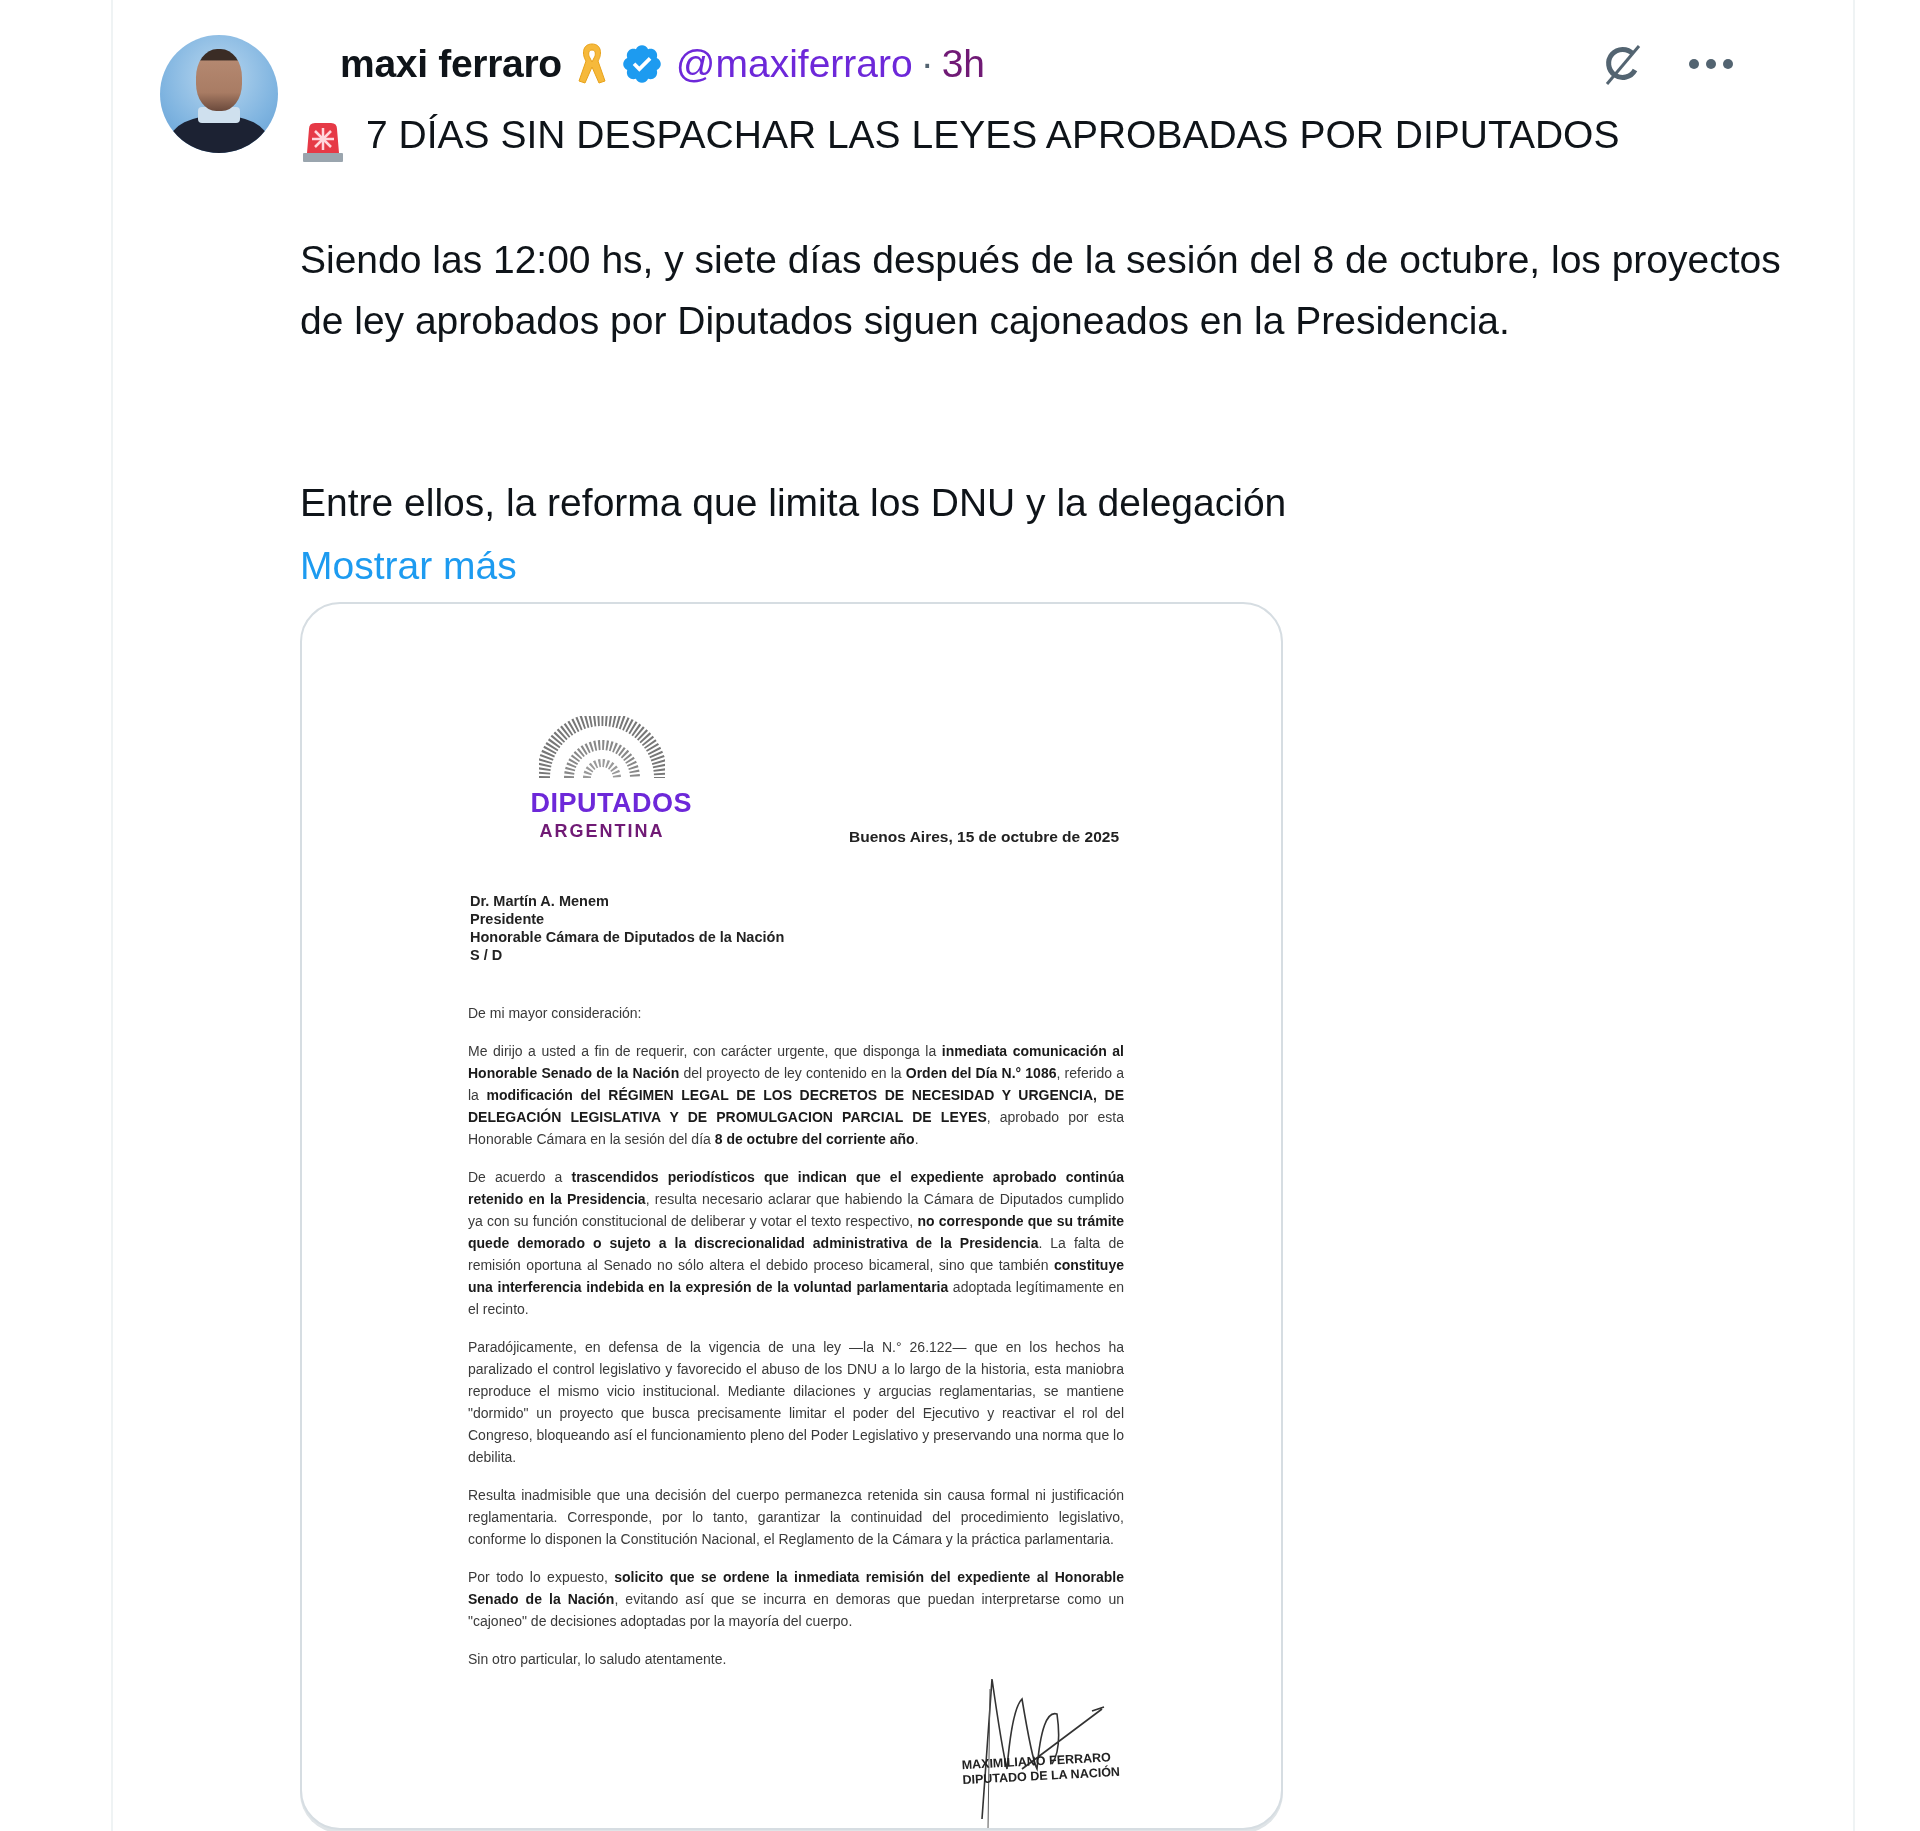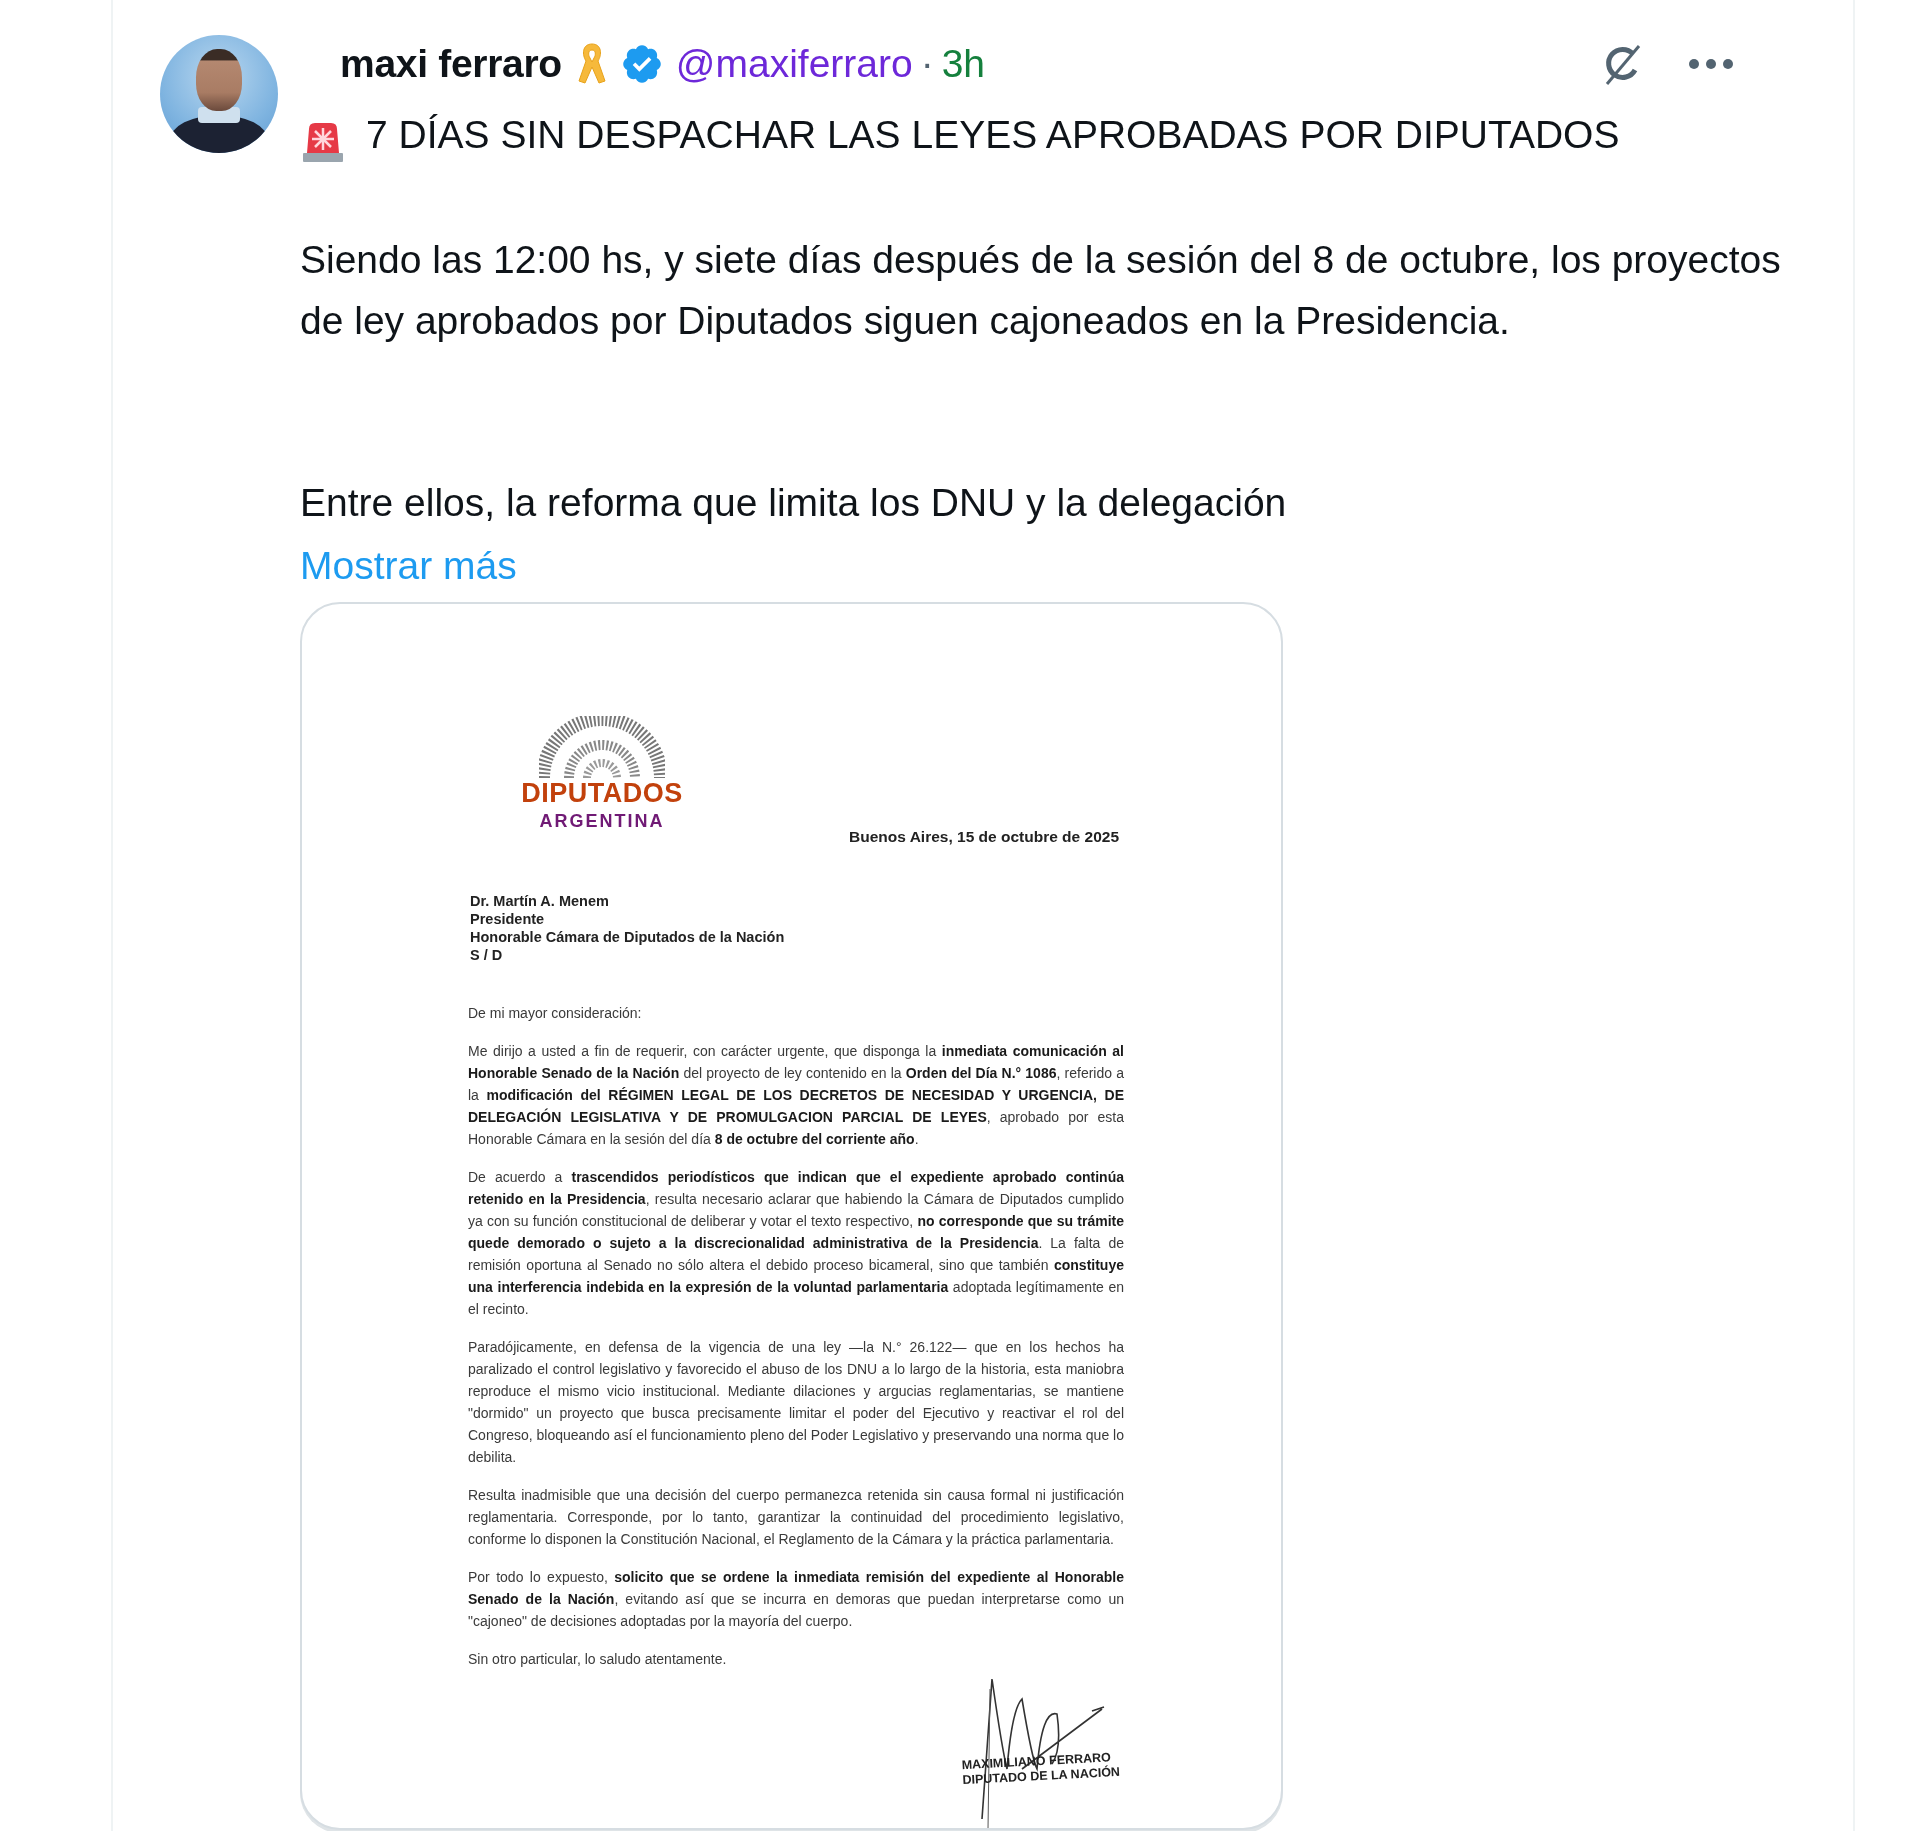--- a/index.html
+++ b/index.html
@@ -17,41 +17,41 @@
     background: linear-gradient(180deg, #3a2c25 0%, #3a2c25 18%, #b48870 19%, #a97c64 70%, #6b4a3c 100%); }
   .avatar .collar { position: absolute; left: 38px; top: 72px; width: 42px; height: 16px; background: #cfe0ee; border-radius: 4px; }
   .avatar .body { position: absolute; left: 10px; top: 80px; width: 98px; height: 50px; border-radius: 50% 50% 0 0; background: #1c2233; }
 
   .header { position: absolute; left: 187px; top: 36px; height: 56px; display: flex; align-items: center; white-space: nowrap; margin-left: 40px; }
   .name { font-weight: 700; font-size: 39px; color: #0f1419; letter-spacing: -0.3px; }
   .ribbon { margin-left: 14px; width: 32px; height: 46px; position: relative; }
   .verified { margin-left: 12px; width: 44px; height: 44px; position: relative; }
   .handle { margin-left: 12px; font-size: 39px; color: #6d28d9; }
   .dot { margin: 0 8px; font-size: 39px; color: #536471; }
-  .time { font-size: 39px; color: #15803d; }
+  .time { font-size: 39px; color: #701a75; }
 
   .actions { position: absolute; right: 120px; top: 40px; display: flex; align-items: center; gap: 42px; }
   .grok-icon { width: 48px; height: 48px; position: relative; cursor: pointer; }
   .more-icon { width: 44px; height: 14px; display: flex; justify-content: space-between; align-items: center; cursor: pointer; }
   .more-icon span { width: 10px; height: 10px; border-radius: 50%; background: #536471; }
 
   .text { position: absolute; left: 187px; width: 1500px; font-size: 39px; line-height: 61px; color: #0f1419; }
   .line1 { top: 104px; display: flex; align-items: flex-end; gap: 8px; }
   .siren { width: 46px; height: 46px; position: relative; margin-right: 12px; }
   .para1 { top: 229px; }
   .para2 { top: 472px; }
   .show-more { position: absolute; left: 187px; top: 535px; font-size: 39px; line-height: 61px; color: #1d9bf0; cursor: pointer; }
 
   .media { position: absolute; left: 187px; top: 602px; width: 983px; height: 1228px; border: 2px solid #d6dde2; border-radius: 40px;
     background: #ffffff; overflow: hidden; box-shadow: 0 3px 0 #dfe4e7; cursor: pointer; }
   .doc { position: absolute; left: 0; top: 0; width: 100%; height: 100%; font-family: "Liberation Sans", sans-serif; color: #222; }
 
   .logo { position: absolute; left: 210px; top: 112px; width: 180px; text-align: center; }
   .logo-arc { width: 126px; height: 62px; margin: 0 auto; position: relative; }
-  .logo-title { font-size: 27px; font-weight: 700; color: #c2410c; letter-spacing: 0.5px; margin-top: 0; }
+  .logo-title { font-size: 27px; font-weight: 700; color: #6d28d9; letter-spacing: 0.5px; margin-top: 10px; text-align: right; }
   .logo-sub { font-size: 18px; font-weight: 700; color: #701a75; letter-spacing: 2px; margin-top: 2px; }
 
   .date { position: absolute; right: 162px; top: 224px; font-size: 15.5px; font-weight: 700; color: #222; }
   .recipient { position: absolute; left: 168px; top: 288px; font-size: 14.5px; font-weight: 700; line-height: 18px; color: #222; }
   .body-text { position: absolute; left: 166px; top: 398px; width: 656px; font-size: 14px; line-height: 22px; color: #3a3a3a; text-align: justify; }
   .body-text p { margin-bottom: 16px; }
   .body-text b { color: #1a1a1a; }
   .sig { position: absolute; left: 660px; top: 1065px; width: 170px; height: 160px; }
   .sig-name { position: absolute; left: 660px; top: 1150px; font-size: 12.5px; font-weight: 700; line-height: 15px; color: #222; transform: rotate(-3deg); }
 </style>

